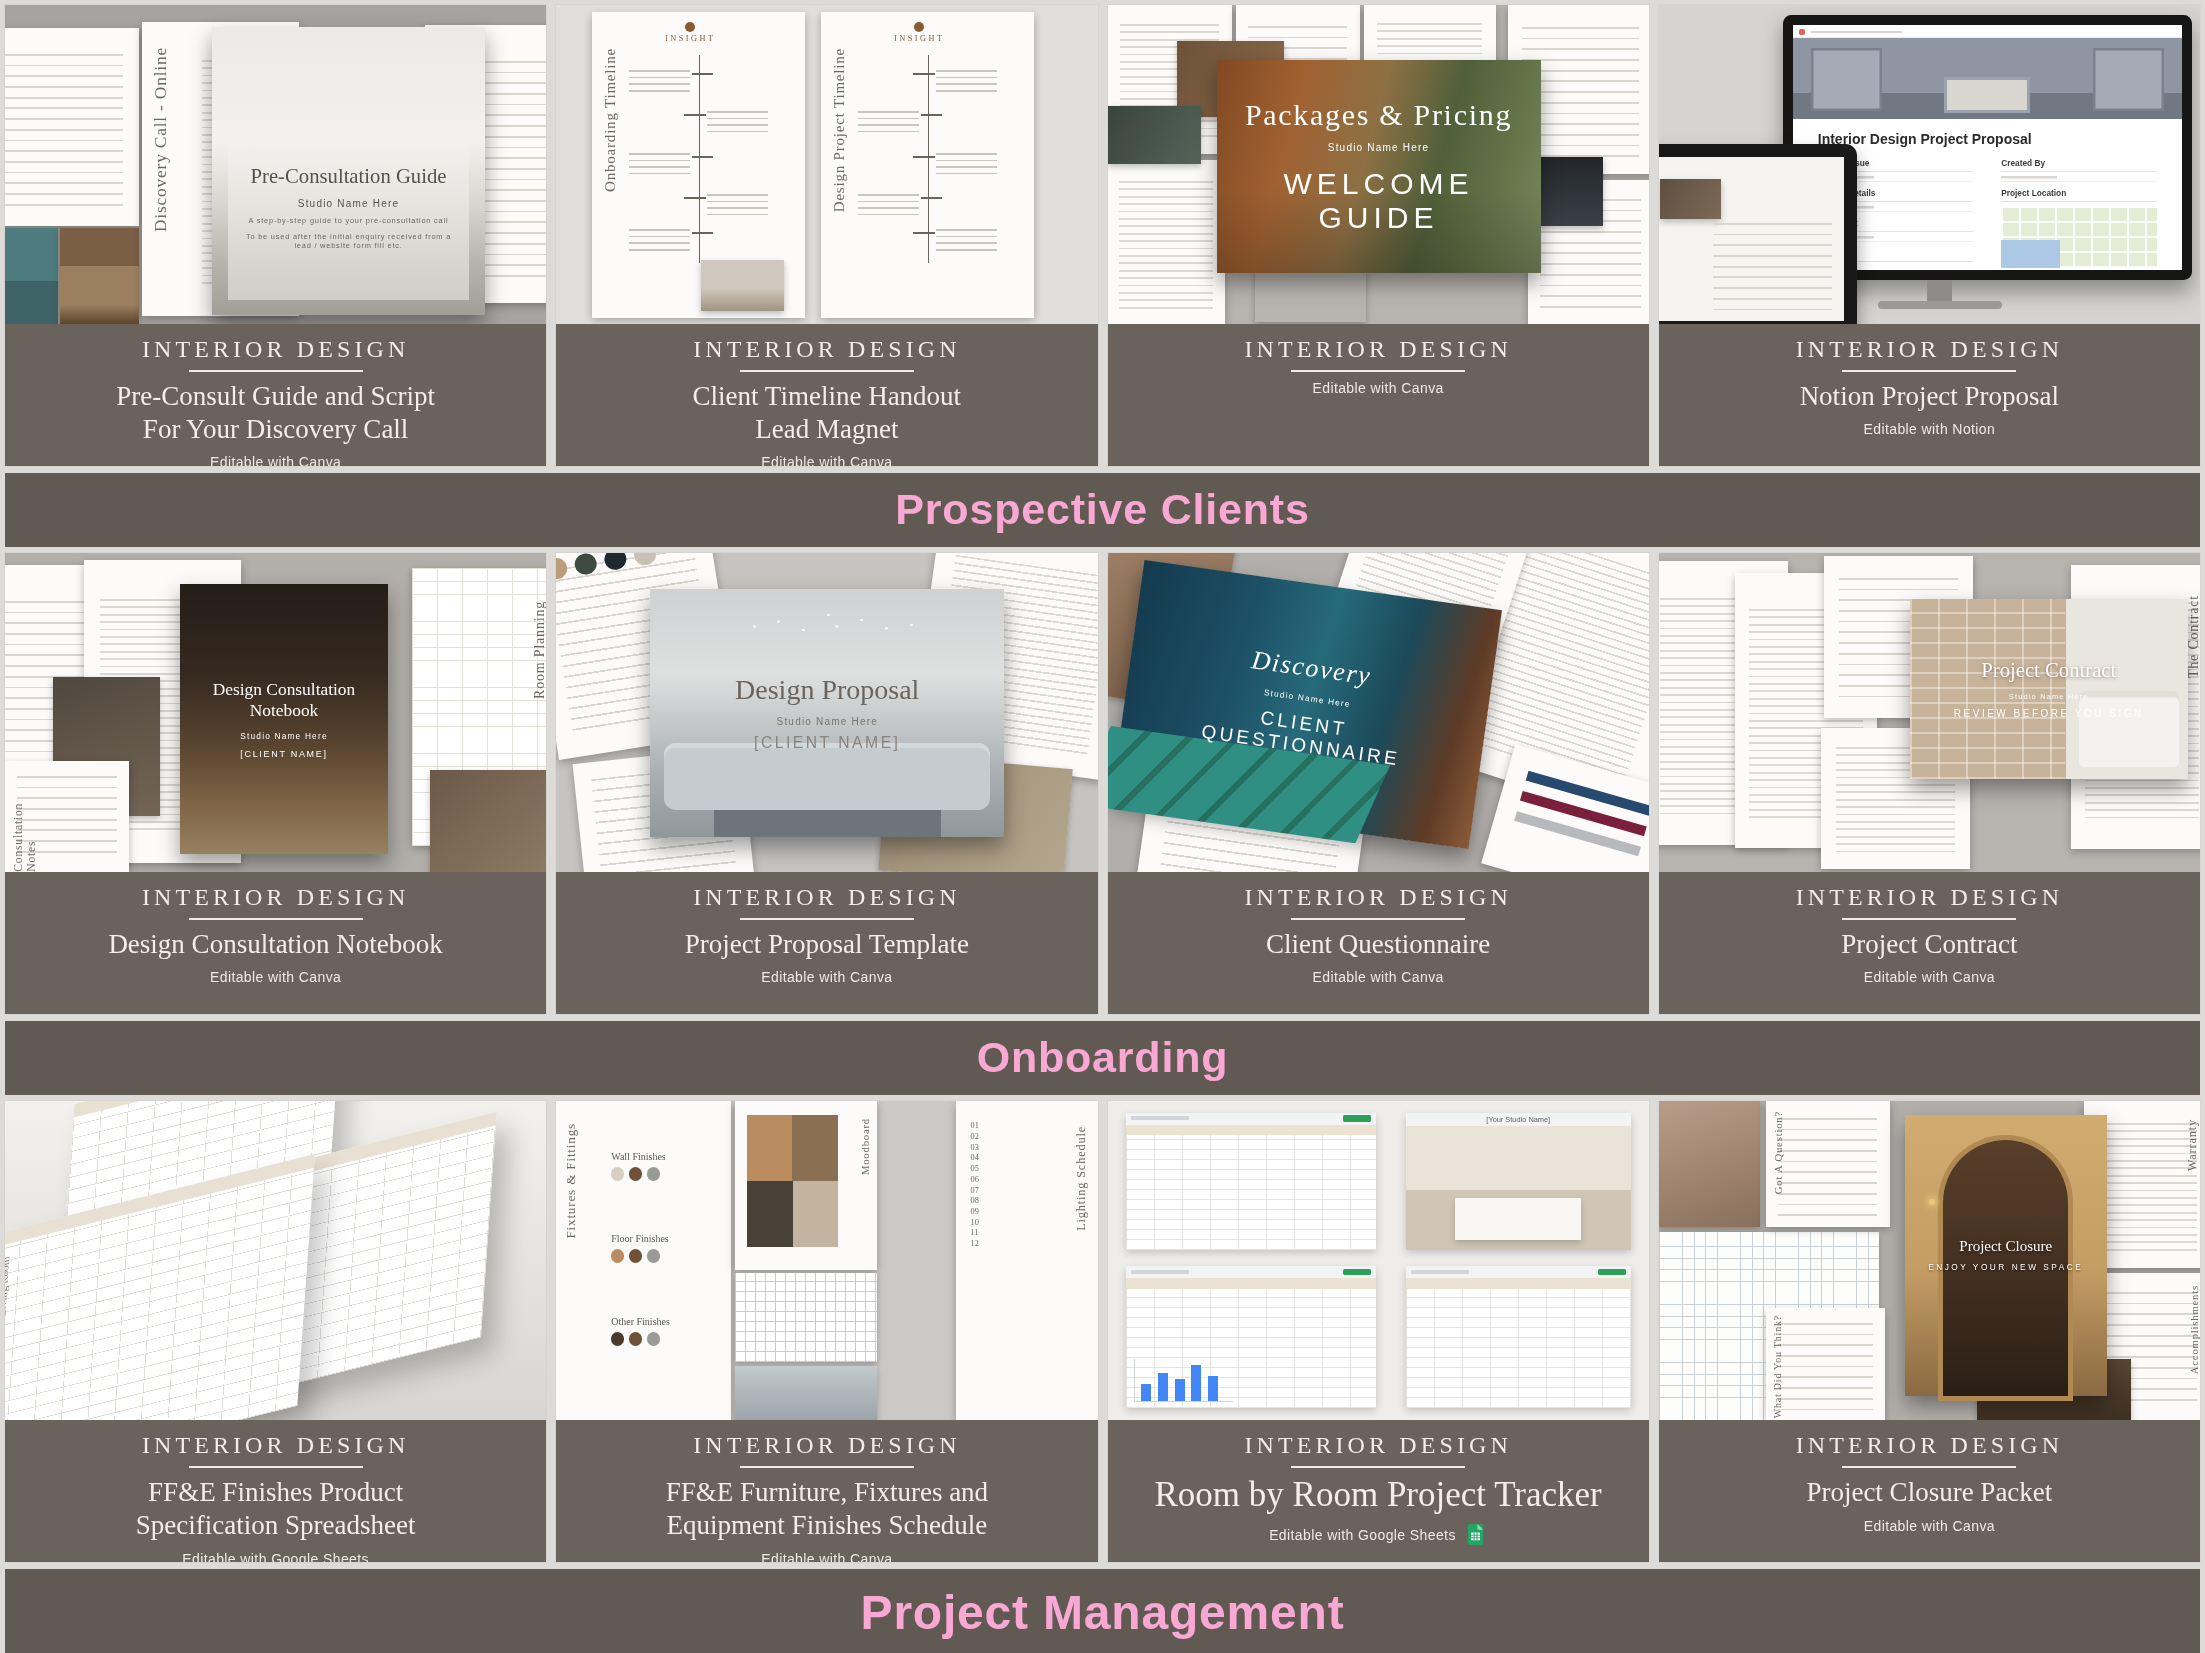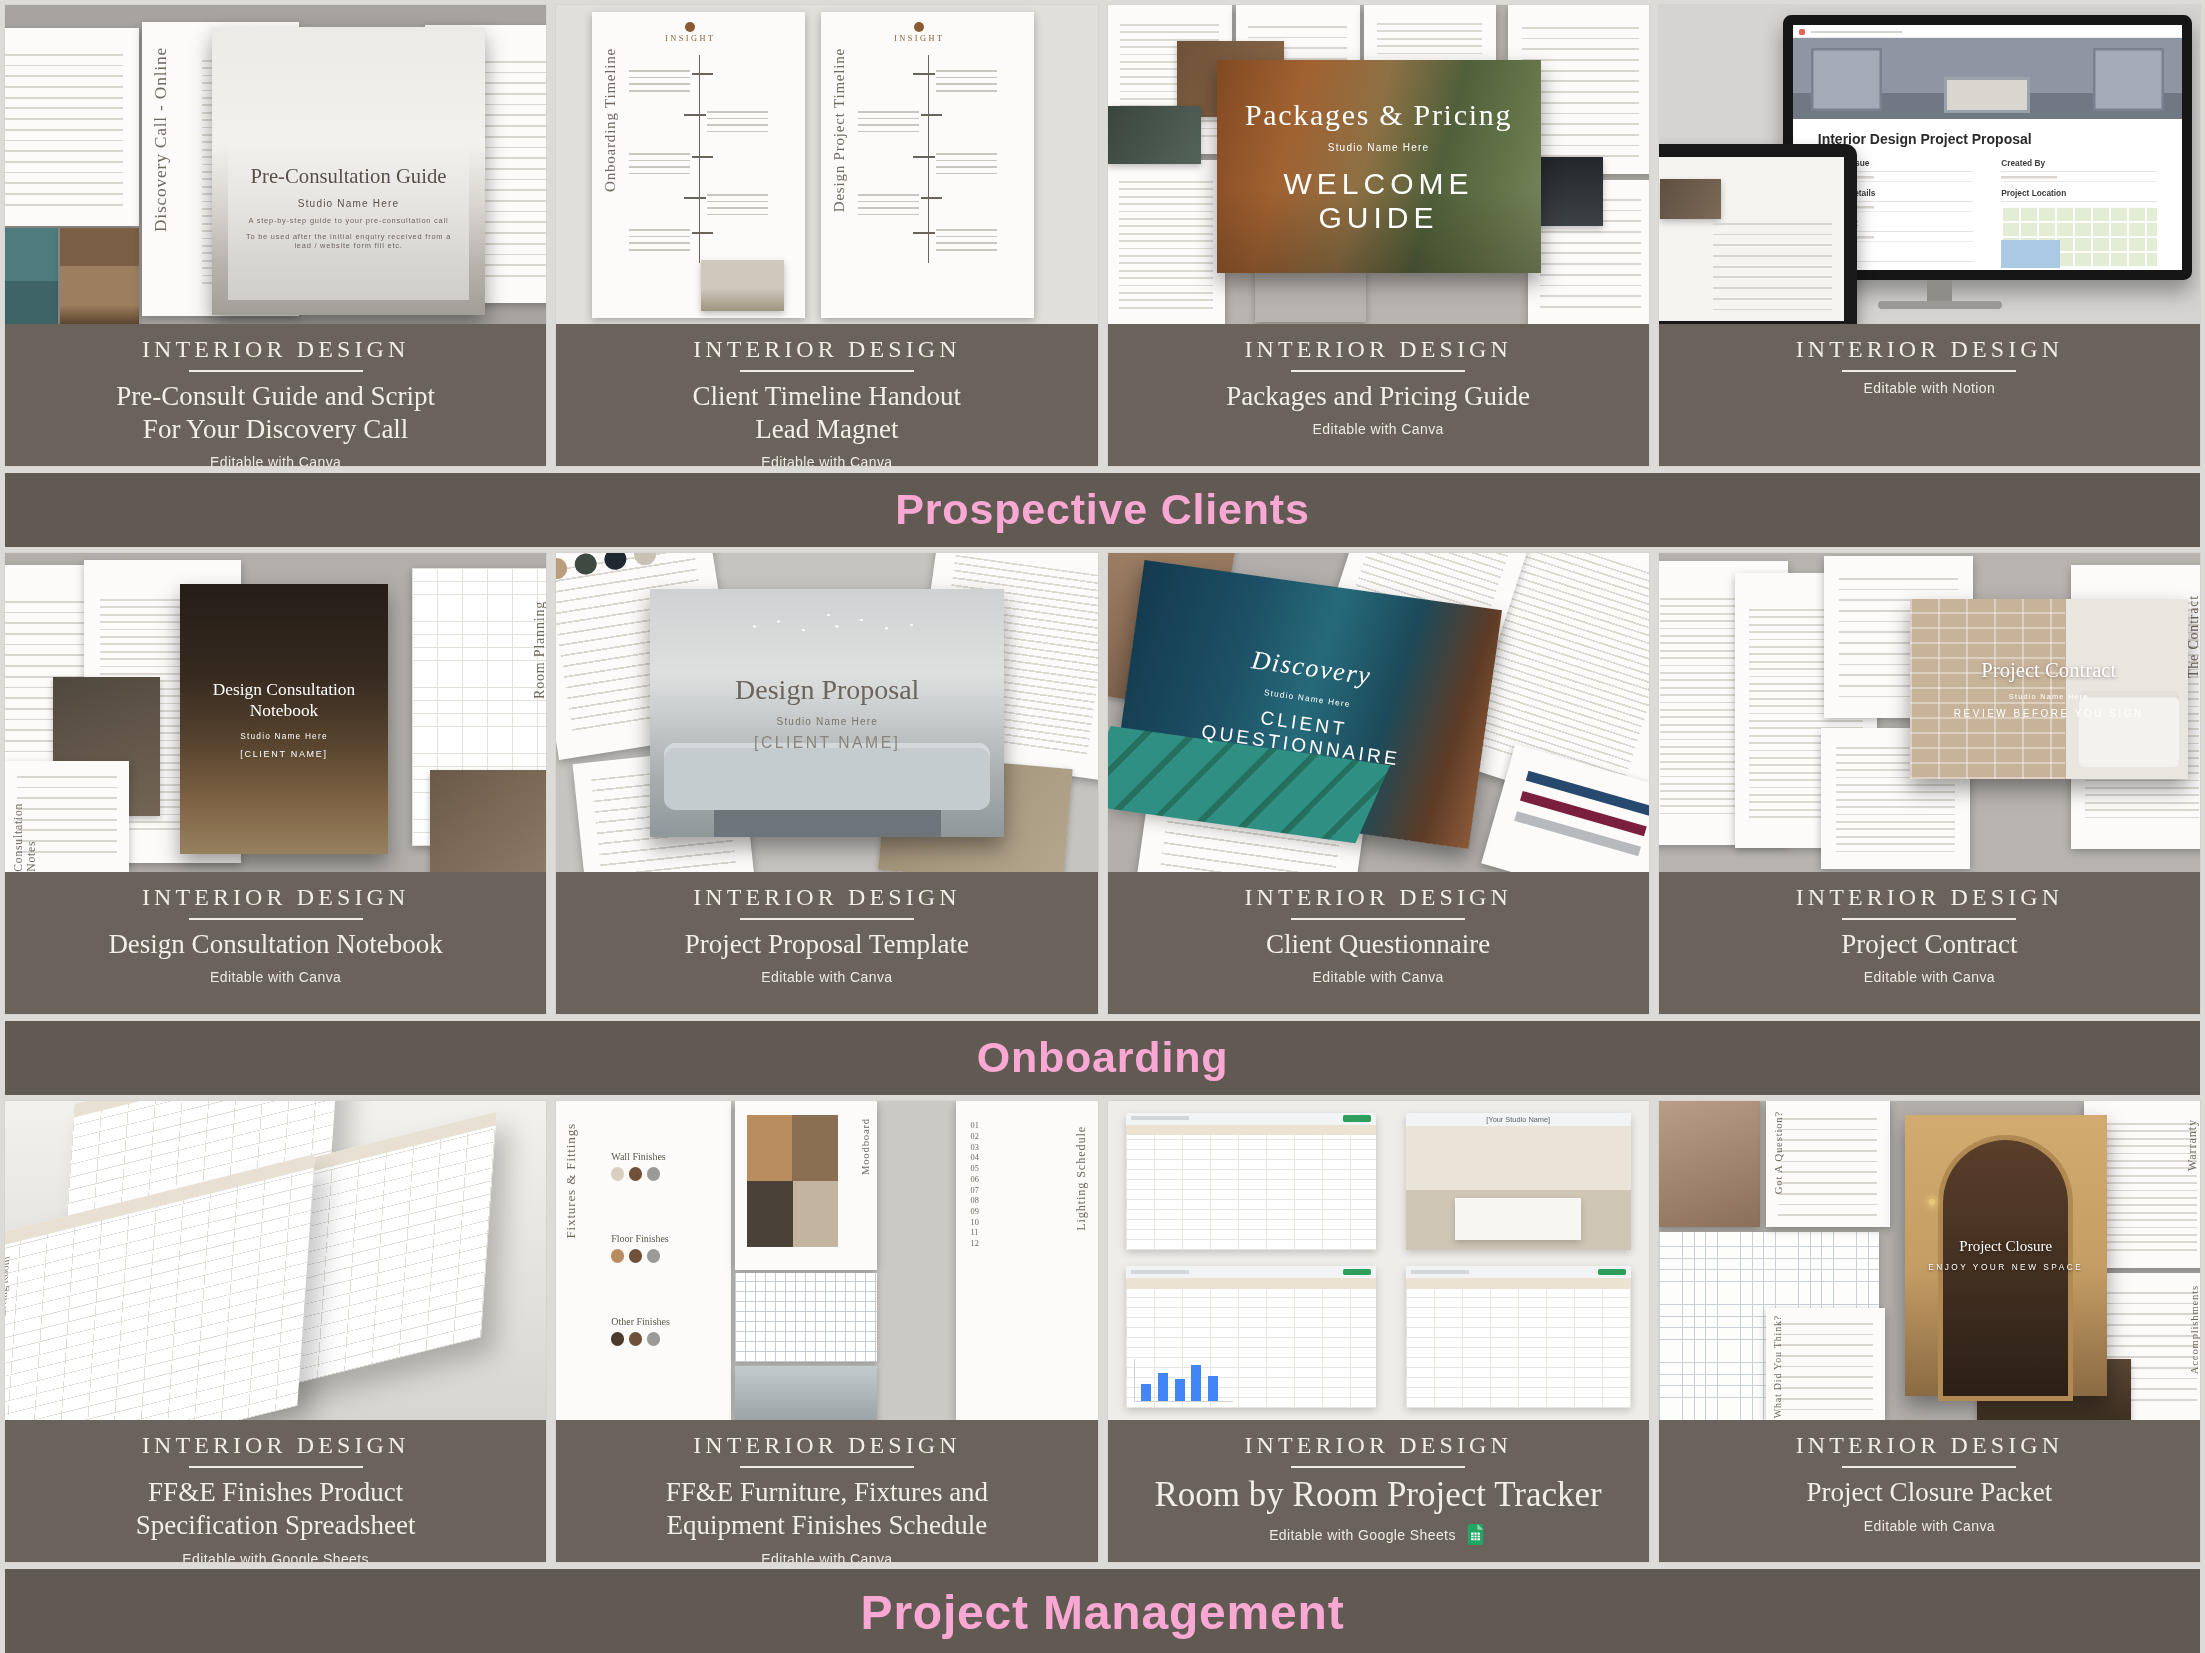--- a/index.html
+++ b/index.html
@@ -314,21 +314,20 @@
         <div class="photo d4"></div>
         <div class="cov covPk">
           <div class="ct">Packages &amp; Pricing</div>
           <div class="cs">Studio Name Here</div>
           <div class="cl">WELCOME GUIDE</div>
         </div>
       </div>
       <div class="cap">
         <div class="eyebrow">INTERIOR DESIGN</div>
         <div class="rule"></div>
-        <div class="title">Packages and Pricing Guide</div>
         <div class="noterow">
             <span>Editable with Canva</span>
           </div>
       </div>
     </div>
 
     <div class="card">
       <div class="thumb t4">
         <div class="mon">
           <div class="nbar"></div>
@@ -361,20 +360,21 @@
         <div class="lap">
           <div class="lsc">
             <div class="photo ph"></div>
             <i class="ln"></i>
           </div>
         </div>
       </div>
       <div class="cap">
         <div class="eyebrow">INTERIOR DESIGN</div>
         <div class="rule"></div>
+        <div class="title">Notion Project Proposal</div>
         <div class="noterow">
             <span>Editable with Notion</span>
           </div>
       </div>
     </div>
   </div>
 
   <div class="banner">
       <span>Prospective Clients</span>
     </div>

